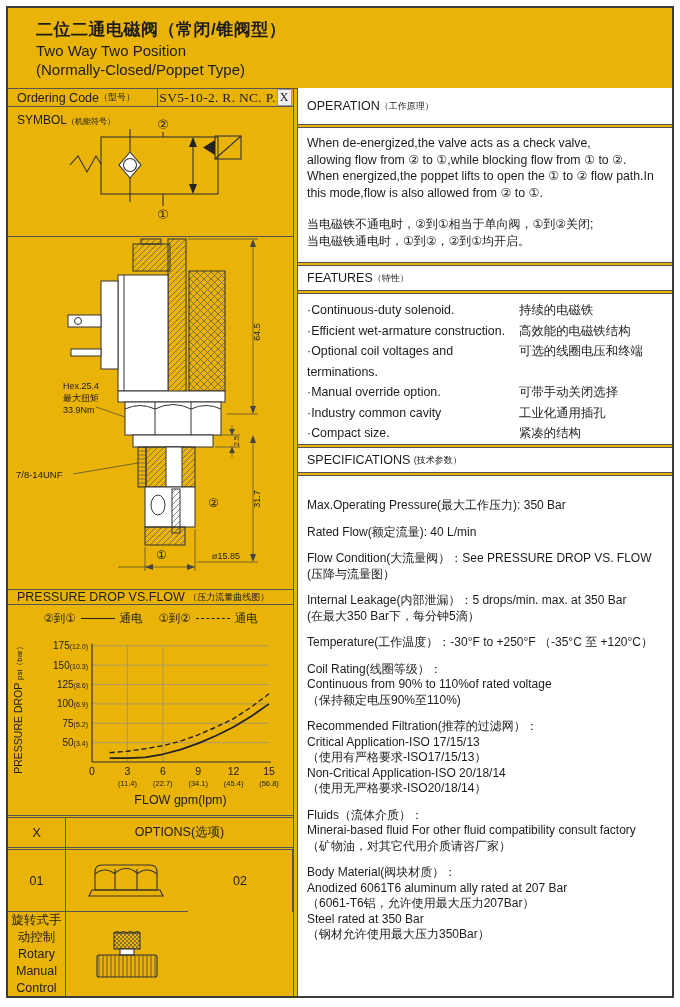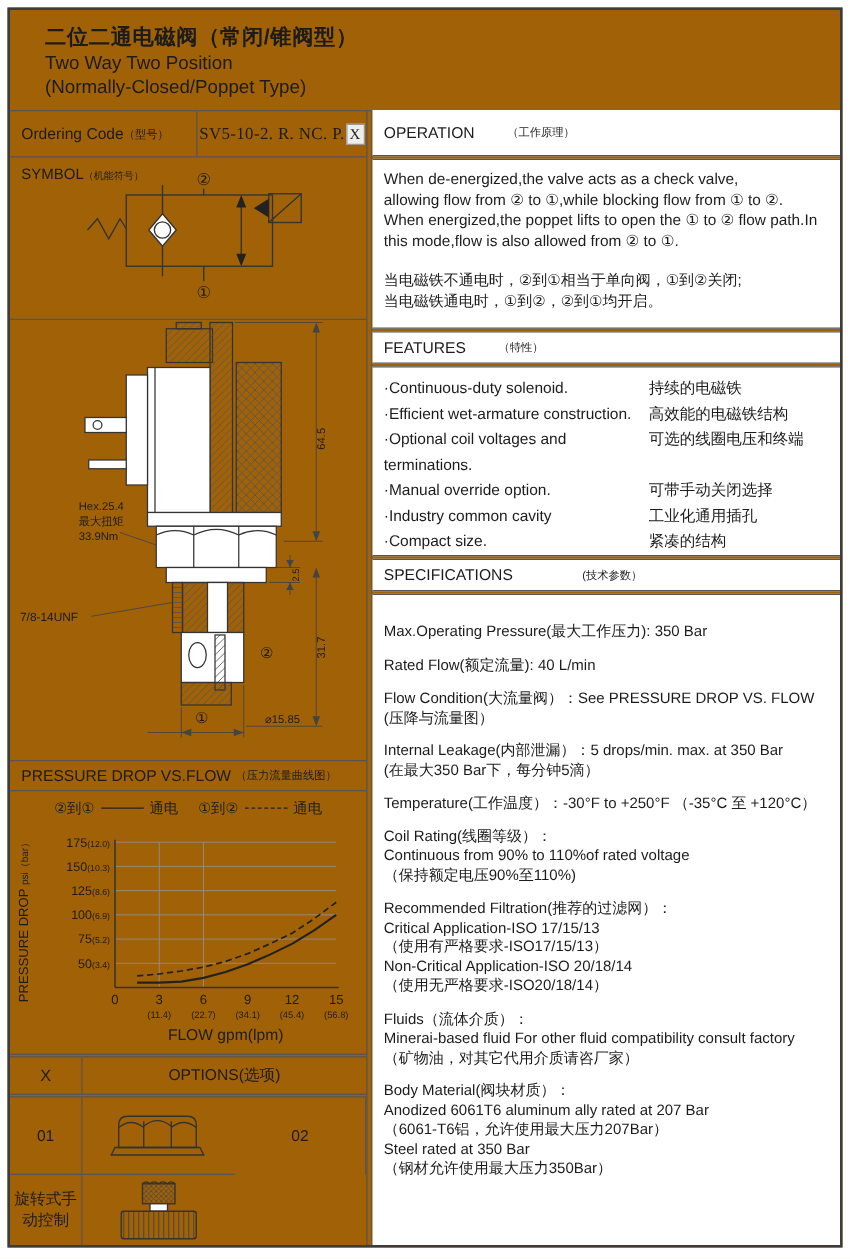--- a/index.html
+++ b/index.html
@@ -1,27 +1,27 @@
 <!DOCTYPE html>
 <html><head>
 <meta charset="utf-8">
 <style>
   html,body{margin:0;padding:0;background:#fff;}
   body{width:680px;height:1007px;font-family:"Liberation Sans","DejaVu Sans",sans-serif;color:#1c1c1c;}
   *{box-sizing:border-box;}
-  .page{width:668px;height:992px;margin:6px;border:2px solid #3c3c3c;display:flex;flex-direction:column;background:#a16207;}
+  .page{width:668px;height:992px;margin:6px;border:2px solid #3c3c3c;display:flex;flex-direction:column;background:#eab308;}
   
   .title-block{height:81px;border-bottom:1px solid #555;padding:10px 10px 4px 28px;}
   .title-zh{font-size:17px;font-weight:bold;letter-spacing:.5px;}
   .title-en{font-size:15px;line-height:1.28;}
   
   .main{flex:1;display:flex;min-height:0;}
   .left-col{width:286px;border-right:1px solid #555;display:flex;flex-direction:column;}
   .right-col{flex:1;margin-left:3px;border-left:1px solid #555;display:flex;flex-direction:column;gap:3px;padding-left:0;}
-  .right-col>div{border-bottom:1px solid #555;border-top:1px solid #555;margin-top:-1px;gap:26px;}
+  .right-col>div{border-bottom:1px solid #555;border-top:1px solid #555;margin-top:-1px;}
   .right-col>div:first-child{border-top:none;}
   .right-col>div{border-left:none;border-right:none;}
   .rbox{background:#fff;}
   
   .ordering-row{height:37px;border-bottom:1px solid #555;display:flex;align-items:stretch;}
   .ordering-label{width:150px;border-right:1px solid #555;display:flex;align-items:center;padding-left:9px;font-size:12.5px;}
   .ordering-value{flex:1;display:flex;align-items:center;justify-content:center;font-family:"Liberation Serif","DejaVu Serif",serif;font-size:13.5px;letter-spacing:.3px;}
   .xbox{display:inline-block;border:1px solid #999;background:#eee;padding:0 2px;margin-left:1px;font-size:12px;}
   
   .sec-header{font-size:12.5px;display:flex;align-items:center;padding-left:9px;}
@@ -281,20 +281,21 @@
               <line x1="50" y1="9" x2="50" y2="30"></line>
               <path d="M8,14 Q18,6 28,14 M28,13 Q39,4 50,13 M50,14 Q60,6 70,14"></path>
               <polygon points="5,30 73,30 76,36 2,36"></polygon>
             </g>
           </svg>
         </div>
         <div class="cell last-row opt-code">02</div>
         <div class="cell last-row opt-name">
           <div>
               <div>旋转式手动控制</div>
+              <div>Rotary Manual Control</div>
             </div>
         </div>
         <div class="cell last-row last-col">
           <svg width="68" height="54" viewBox="0 0 68 54">
             <defs>
               <pattern id="knurl" patternUnits="userSpaceOnUse" width="4" height="4">
                 <path d="M0,4 L4,0 M0,0 L4,4" stroke="#444" stroke-width="0.6"></path>
               </pattern>
               <pattern id="vstripe" patternUnits="userSpaceOnUse" width="4" height="8">
                 <path d="M2,0 L2,8" stroke="#444" stroke-width="0.8"></path>

